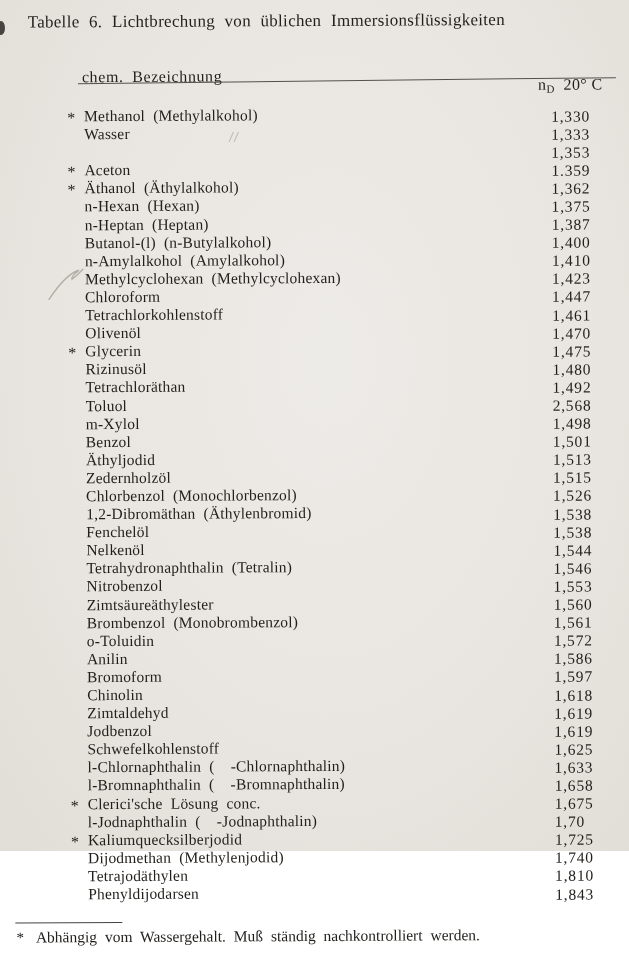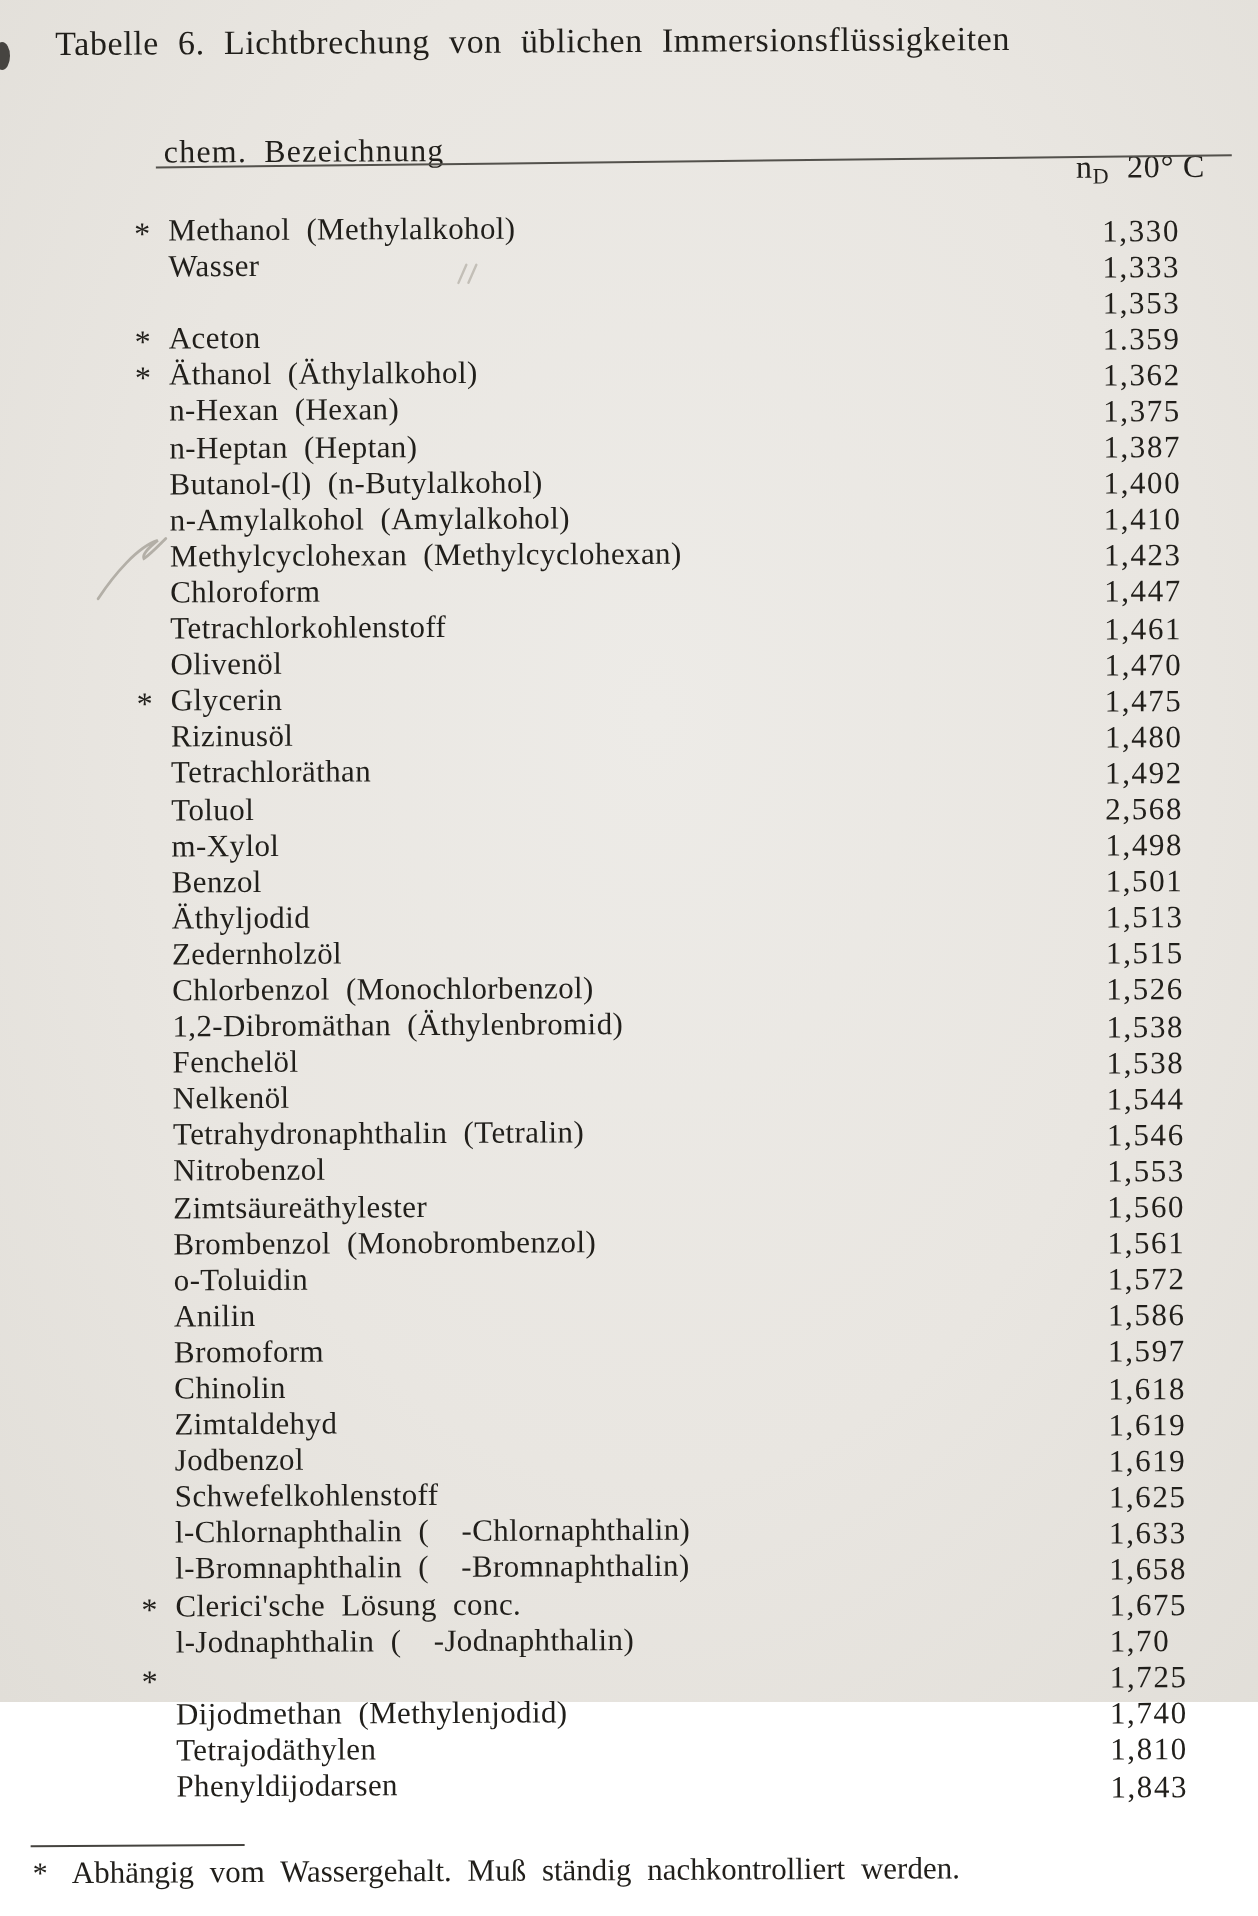--- a/index.html
+++ b/index.html
@@ -310,20 +310,21 @@
   </div>
 
   <div class="row">
     <span class="star"></span>
     <span class="name">l-Jodnaphthalin (&nbsp;&nbsp;-Jodnaphthalin)</span>
     <span class="value">1,70</span>
   </div>
 
   <div class="row">
     <span class="star">*</span>
+    <span class="name">Kaliumquecksilberjodid</span>
     <span class="value">1,725</span>
   </div>
 
   <div class="row">
     <span class="star"></span>
     <span class="name">Dijodmethan (Methylenjodid)</span>
     <span class="value">1,740</span>
   </div>
 
   <div class="row">

